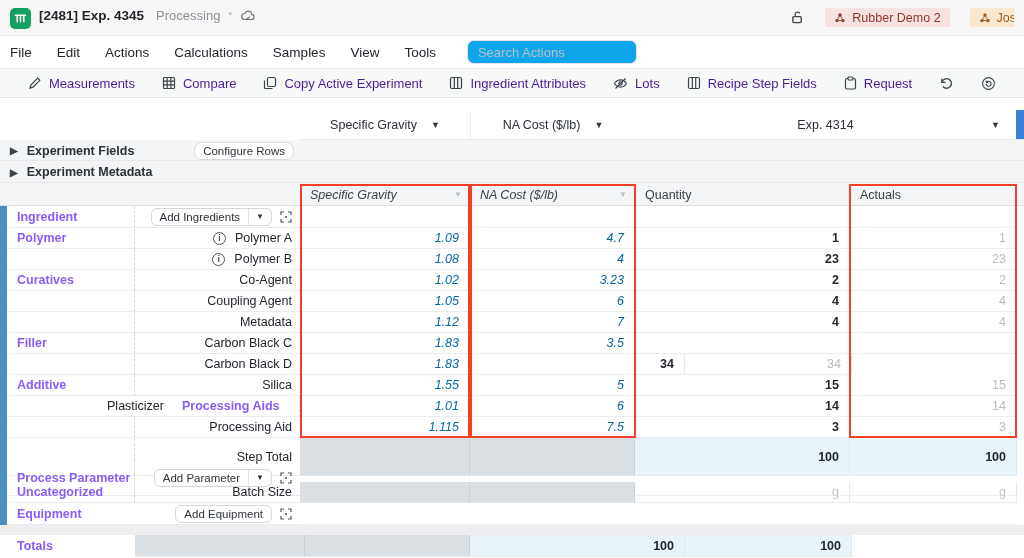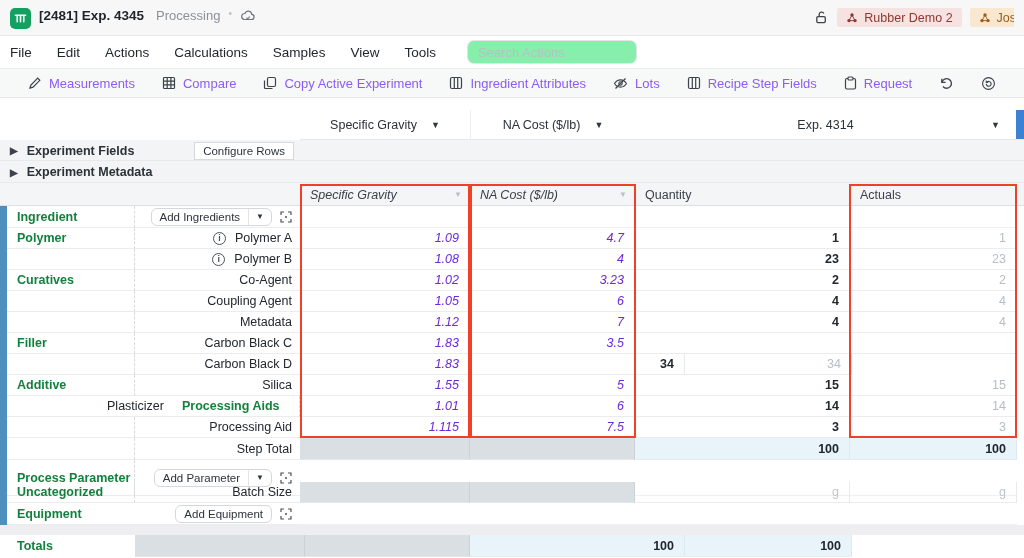--- a/index.html
+++ b/index.html
@@ -9,40 +9,40 @@
 
   
   .titlebar { height:36px; background:#f7f7f8; border-bottom:1px solid #e8e9eb;
     display:flex; padding:8px 10px; gap:8px; }
   .applogo { width:21px; height:21px; border-radius:5px; background:#14a061;
     display:flex; align-items:center; justify-content:center; flex:0 0 auto; }
   .apptitle { font-weight:700; font-size:13.5px; color:#1f242a; }
   .appsub { color:#8b9199; font-size:13px; margin-left:4px; }
   .dot { color:#b9bfc5; font-size:10px; }
   .cloud { color:#6e757d; display:flex; }
-  .tb-right { margin-left:auto; display:flex; align-items:center; gap:8px; overflow:hidden; flex:1 1 auto; justify-content:flex-end; white-space:nowrap; }
+  .tb-right { margin-left:auto; display:flex; align-items:center; gap:20px; overflow:hidden; flex:1 1 auto; justify-content:flex-end; white-space:nowrap; }
   .lock { color:#3c434b; display:flex; }
   .badge { height:23px; border-radius:5px; display:inline-flex; align-items:center;
     gap:6px; padding:0 9px; font-size:12.5px; font-weight:500; flex:0 0 auto; }
   .badge.pink { background:#f6e2e0; color:#8d382e; }
   .badge.orange { background:#f9e7d0; color:#9c5a1b; margin-right:-60px; }
 
   
   .menubar { height:32px; background:#fff; display:flex; align-items:center;
     padding:0 10px; gap:25px; }
   .menu-item { font-size:13.5px; color:#23282e; cursor:default; }
   .search-box { width:170px; height:24px; border:1px solid #e3e5e8; border-radius:7px;
-    font-size:13px; padding:0 10px; color:#444; background:#86efac; margin-left:6px; }
+    font-size:13px; padding:0 10px; color:#444; background:#0ea5e9; margin-left:6px; }
   .search-box::placeholder { color:#b9bfc5; }
 
   
   .toolbar { height:30px; background:#f7f8f8; border-top:1px solid #ececee;
     border-bottom:1px solid #e5e7e9; display:flex; align-items:center;
     padding:0 16px 0 28px; gap:27px; }
-  .tool { display:flex; align-items:center; gap:7px; font-size:13px; color:#8b5cf6; }
+  .tool { display:flex; align-items:center; gap:7px; font-size:13px; color:#4c1d95; }
   .tool svg { color:#3c434b; }
   .tool-icon-only { display:flex; color:#3c434b; }
 
   
   .content { position:relative; height:460px; background:#fff; }
 
   .sel-row { position:absolute; left:300px; right:0; top:12px; height:30px;
     display:flex; background:#fff; border-bottom:1px solid #e7e9eb; }
   .sel { display:flex; align-items:center; justify-content:center; gap:14px;
     font-size:12.5px; font-weight:500; color:#2b3138; }
@@ -54,36 +54,36 @@
   .blue-sliver { width:8px; background:#3b82d4; }
 
   .grayband { position:absolute; left:0; right:0; top:42px; height:44px; background:#f3f4f5; }
   .grayband .sub1 { height:21px; border-bottom:1px solid #e7e9eb; }
   .grayband .sub2 { height:22px; border-bottom:1px solid #e7e9eb; }
   .panel-row { position:absolute; left:0; width:300px; display:flex; align-items:center;
     padding:0 6px 0 10px; font-size:12.5px; font-weight:600; color:#2b3138; gap:9px; }
   .pr1 { top:42px; height:21px; }
   .pr2 { top:63px; height:22px; }
   .tri { font-size:10px; color:#3c434b; }
-  .cfg-btn { margin-left:auto; height:18px; border:1px solid #d6d9dd; border-radius:0;
+  .cfg-btn { margin-left:auto; height:18px; border:1px solid #d6d9dd; border-radius:8px;
     background:#fff; font-size:11.5px; font-weight:500; color:#2e343b; display:flex;
     align-items:center; padding:0 8px; }
 
   
   .trow { position:absolute; left:0; right:0; display:flex; height:21px; }
   .cell { height:100%; display:flex; align-items:center; font-size:12.5px; }
   .w-edge { width:7px; }
-  .w-cat { width:128px; padding-left:10px; font-weight:700; color:#15803d;
+  .w-cat { width:128px; padding-left:10px; font-weight:700; color:#8b5cf6;
     border-right:1px dashed #d8dbde; border-bottom:1px solid #eaecee; }
   .w-name { width:165px; justify-content:flex-end; padding-right:8px; color:#22272d;
     border-bottom:1px solid #eaecee; }
   .w-sg { width:170px; } .w-cost { width:165px; } .w-qty { width:215px; } .w-act { width:167px; }
   .vcell { justify-content:flex-end; padding-right:10px;
     border-right:1px solid #e7e9ec; border-bottom:1px solid #eaecee; }
-  .calc { font-style:italic; color:#6d28d9; }
+  .calc { font-style:italic; color:#0369a1; }
   .qtyv { font-weight:600; color:#23282e; }
   .actv { color:#b7bdc4; }
   .empty-c { border-bottom:1px solid #eef0f2; }
   .disab { background:#d9dfe2; border-right:1px solid #cbd3d7; border-bottom:1px solid #e3e7e9; }
   .bluec { background:#e8f4fa; font-weight:700; color:#20262c; border-right:1px solid #dce9ef; border-bottom:1px solid #e3eef4; }
   .unitg { color:#c0c5cb; }
   .hdr { background:#f4f5f6; border-bottom:1px solid #dddfe3; color:#3a4149; }
   .hdr-lab { padding-left:10px; justify-content:space-between; padding-right:8px; }
   .hdr-it { font-style:italic; }
   .hdr .hcaret { font-size:8px; color:#b9bfc5; }
@@ -418,21 +418,21 @@
       <div class="cell w-name">
           <span>Processing Aid</span>
         </div>
       <div class="cell w-sg vcell calc">1.115</div>
       <div class="cell w-cost vcell calc">7.5</div>
       <div class="cell w-qty vcell qtyv">3</div>
       <div class="cell w-act vcell actv">3</div>
       <div class="cell w-edge"></div>
     </div>
 
-    <div class="trow" style="top:340px;height:22px">
+    <div class="trow" style="top:340px;height:38px">
       <div class="cell w-edge"></div>
       <div class="cell w-cat"></div>
       <div class="cell w-name totlabel">Step Total</div>
       <div class="cell w-sg disab"></div>
       <div class="cell w-cost disab"></div>
       <div class="cell w-qty vcell bluec">100</div>
       <div class="cell w-act vcell bluec">100</div>
       <div class="cell w-edge"></div>
     </div>
 

